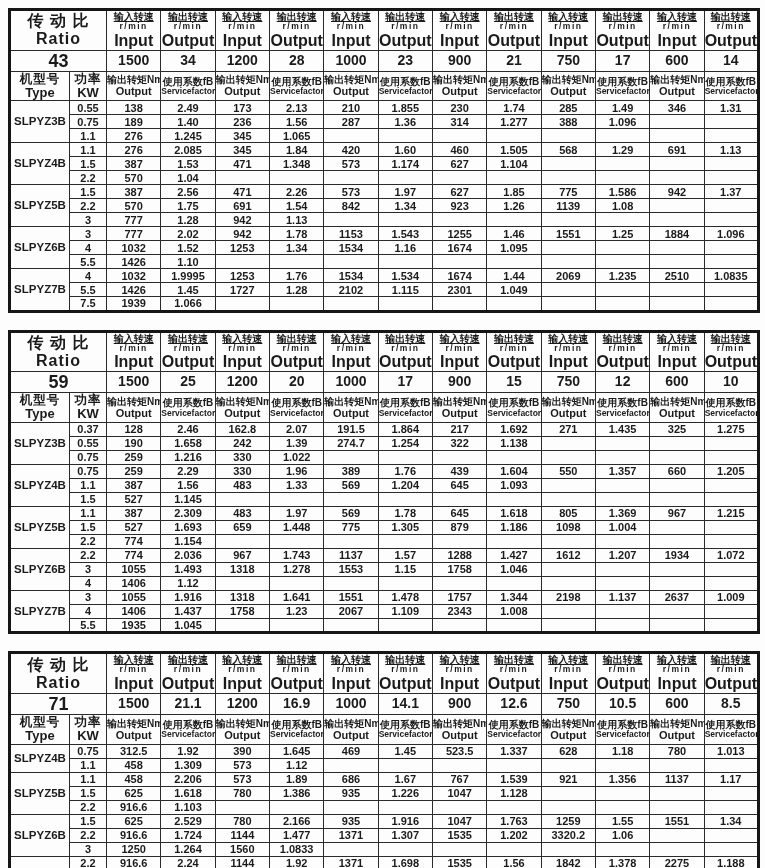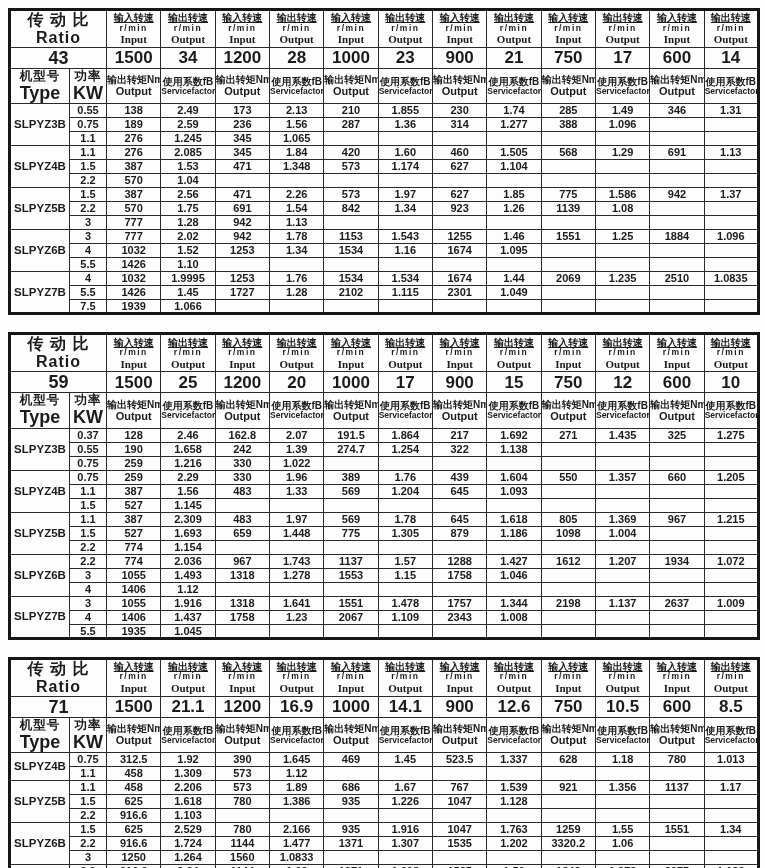--- a/index.html
+++ b/index.html
@@ -24,25 +24,25 @@
     line-height: 1.12;
   }
   tr.r-head   { height: 37px; }
   tr.r-ratio  { height: 17px; }
   tr.r-colhead{ height: 28px; }
   tr.r-data   { height: 14px; }
   .rh-cn { font-size: 16px; letter-spacing: 1px; text-align: center; }
   .rh-en { font-size: 16px; letter-spacing: 1px; }
   .h-cn  { font-size: 10px; text-decoration: underline; }
   .h-rpm { font-size: 8.5px; letter-spacing: 1.5px; }
-  .h-en  { font-size: 11px; font-family: Liberation Serif, serif; }
+  .h-en  { font-size: 16px; }
   td.ratio-val { font-size: 18px; }
-  td.speed-val { font-size: 17px; }
+  td.speed-val { font-size: 14px; }
   .tt-cn { font-size: 12.5px; letter-spacing: 1px; }
-  .tt-en { font-size: 18px; }
+  .tt-en { font-size: 13px; }
   .th2-cn { font-size: 10px; }
   .h-en2 { font-size: 11px; }
   .h-en3 { font-size: 8.5px; }
   td.model { font-size: 11.5px; }
   td.kw, td.val { font-size: 11px; }
 </style>
 </head>
 <body>
 
 <div class="sheet">
@@ -216,21 +216,21 @@
             <td class="val">230</td>
             <td class="val">1.74</td>
             <td class="val">285</td>
             <td class="val">1.49</td>
             <td class="val">346</td>
             <td class="val">1.31</td>
           </tr>
           <tr class="r-data">
             <td class="kw">0.75</td>
             <td class="val">189</td>
-            <td class="val">2.59</td>
+            <td class="val">1.40</td>
             <td class="val">236</td>
             <td class="val">1.56</td>
             <td class="val">287</td>
             <td class="val">1.36</td>
             <td class="val">314</td>
             <td class="val">1.277</td>
             <td class="val">388</td>
             <td class="val">1.096</td>
             <td class="val"></td>
             <td class="val"></td>

